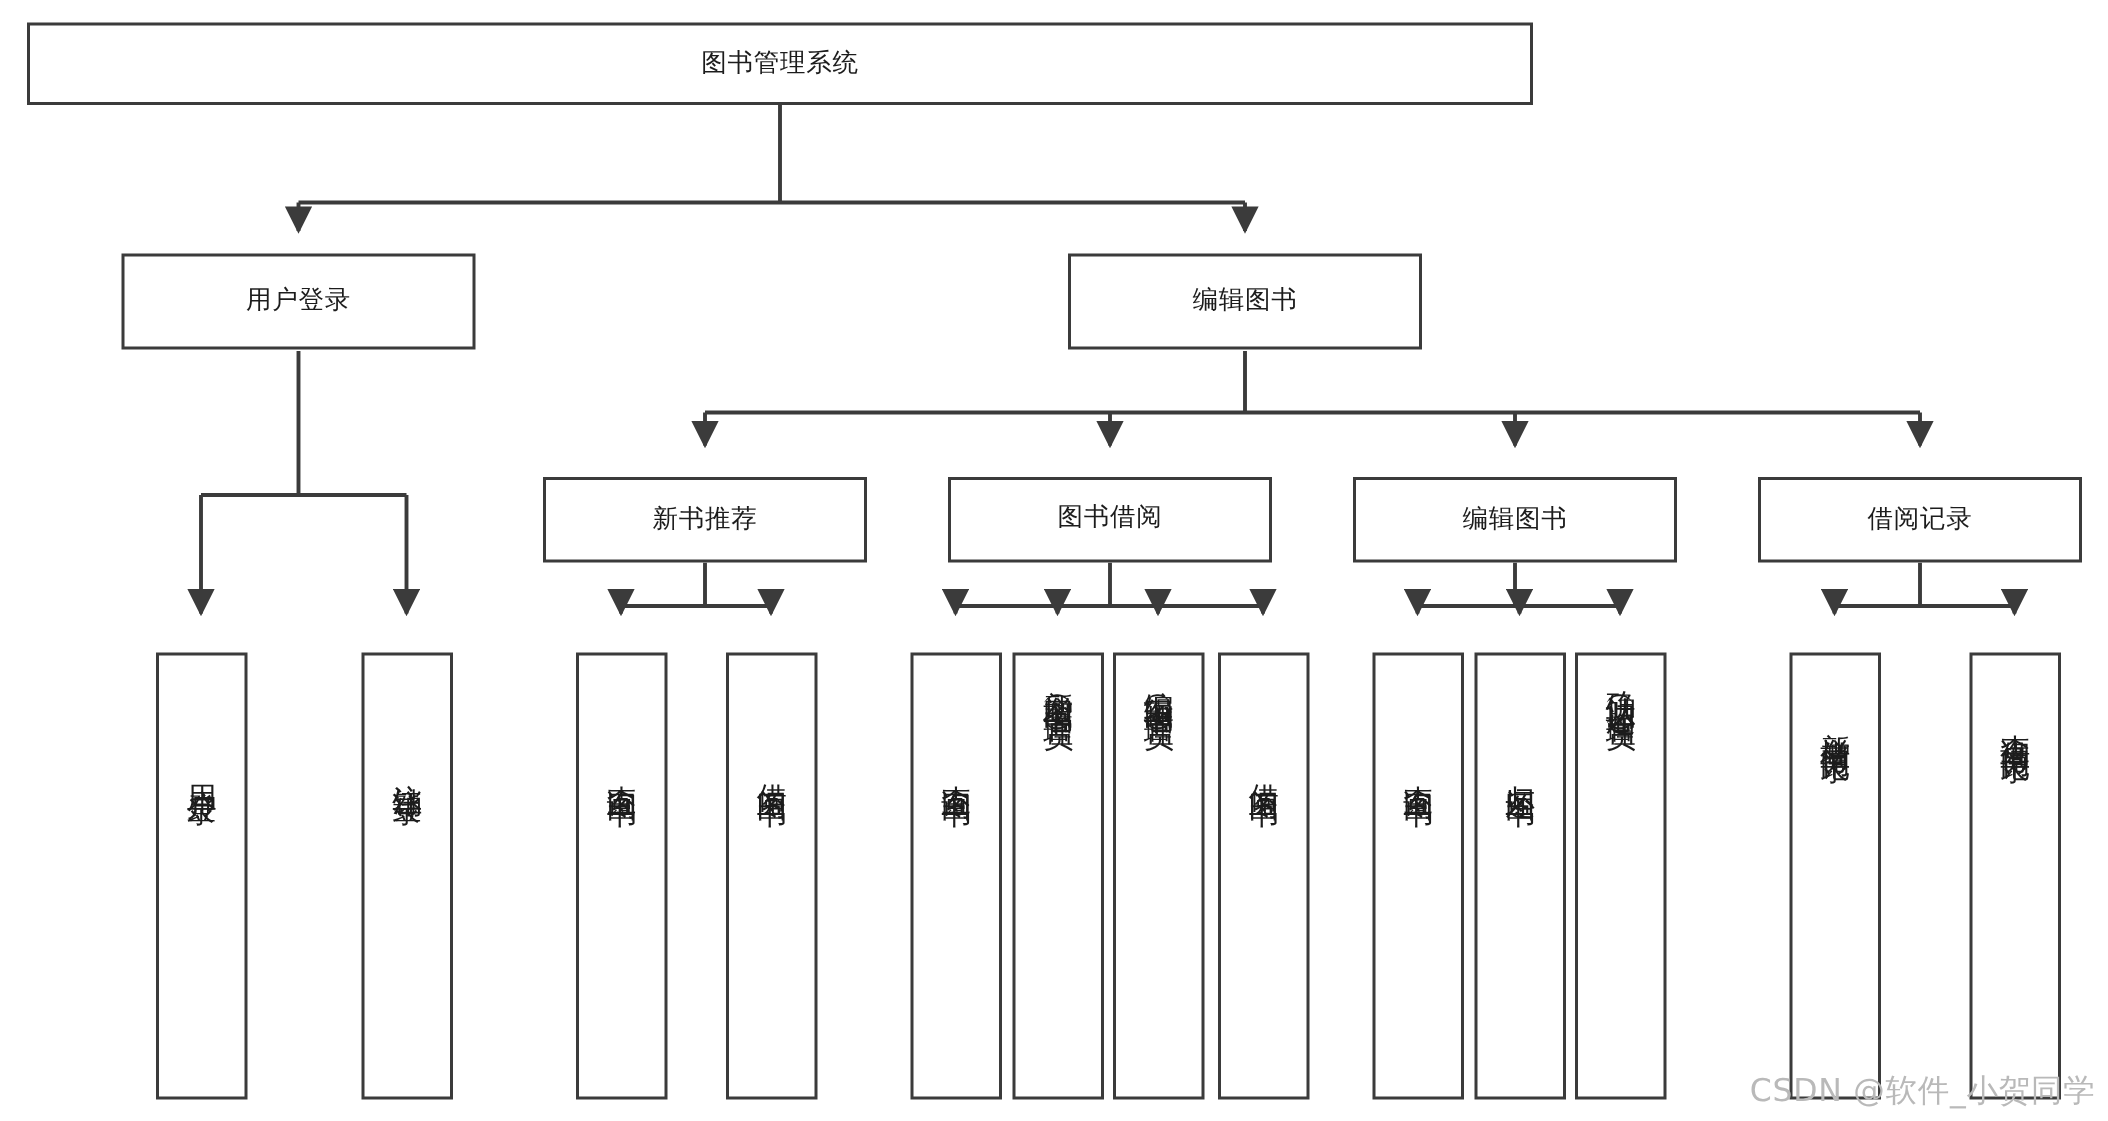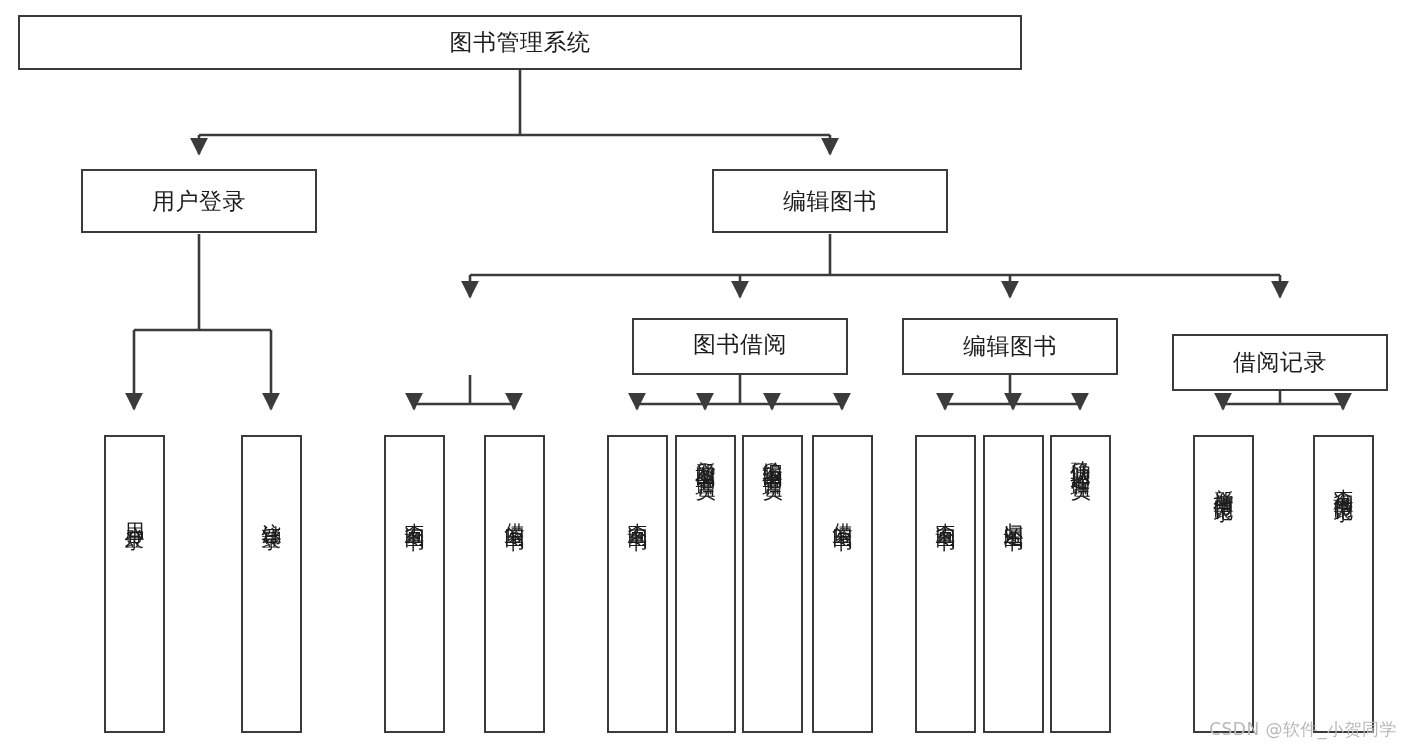--- a/index.html
+++ b/index.html
@@ -30,21 +30,21 @@
     position: absolute;
     box-sizing: border-box;
     border: 2px solid #3b3b3b;
     background: #ffffff;
     display: flex;
     align-items: center;
     justify-content: center;
     color: #1c1c1c;
   }
   .node-label {
-    font-size: 23px;
+    font-size: 17px;
     line-height: 1.15;
     letter-spacing: 0.5px;
     white-space: nowrap;
     color: #1c1c1c;
   }
   .node-vertical .node-label {
     writing-mode: vertical-rl;
     text-orientation: upright;
     font-size: 20px;
     letter-spacing: 3px;
@@ -52,21 +52,21 @@
     white-space: nowrap;
   }
   .node-vertical {
     align-items: flex-start;
     padding-top: 6px;
   }
   .watermark {
     position: absolute;
     right: 8px;
     bottom: 6px;
-    font-size: 17px;
+    font-size: 21px;
     color: #b9b9b9;
     white-space: nowrap;
     letter-spacing: 0.5px;
   }
 </style>
 </head>
 <body>
 
 <div id="diagram-root">
 
@@ -136,27 +136,30 @@
     <span class="node-label">图书管理系统</span>
   </div>
 
   <div class="node-box" style="left:81px; top:169px; width:236px; height:64px;">
     <span class="node-label">用户登录</span>
   </div>
   <div class="node-box" style="left:712px; top:169px; width:236px; height:64px;">
     <span class="node-label">编辑图书</span>
   </div>
 
+  <div class="node-box" style="left:362px; top:318px; width:216px; height:57px;">
+    <span class="node-label">新书推荐</span>
+  </div>
   <div class="node-box" style="left:632px; top:318px; width:216px; height:57px;font-family:Liberation Mono, monospace;">
     <span class="node-label">图书借阅</span>
   </div>
   <div class="node-box" style="left:902px; top:318px; width:216px; height:57px;">
     <span class="node-label">编辑图书</span>
   </div>
-  <div class="node-box" style="left:1172px; top:334px; width:216px; height:57px;">
+  <div class="node-box" style="left:1172px; top:318px; width:216px; height:57px;">
     <span class="node-label">借阅记录</span>
   </div>
 
   <div class="node-box node-vertical" style="left:104px; top:435px; width:61px; height:298px; padding-top:70px;">
     <span class="node-label">用户登录</span>
   </div>
   <div class="node-box node-vertical" style="left:241px; top:435px; width:61px; height:298px; padding-top:70px;">
     <span class="node-label">注销登录</span>
   </div>
 

